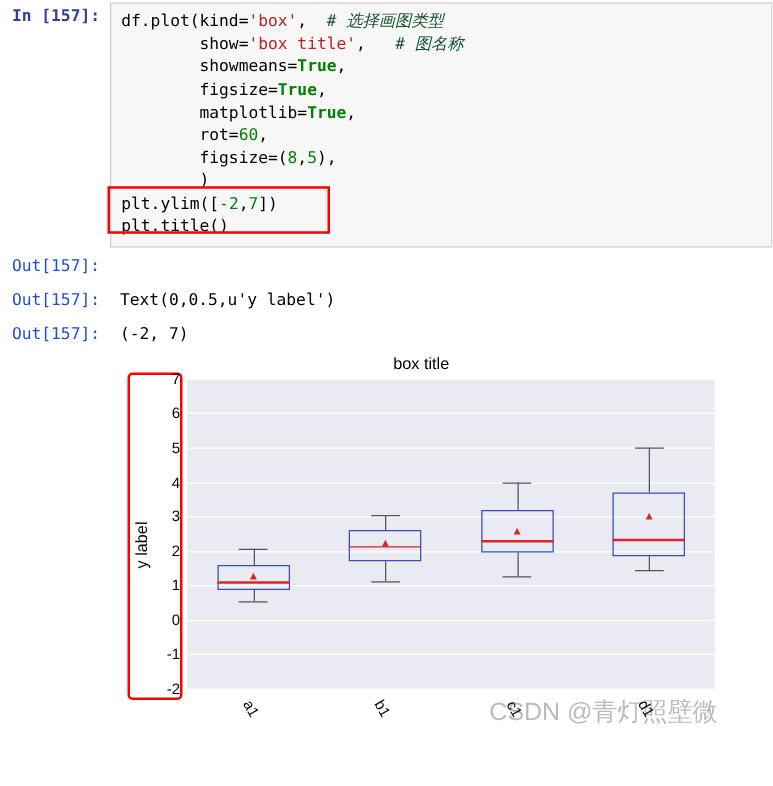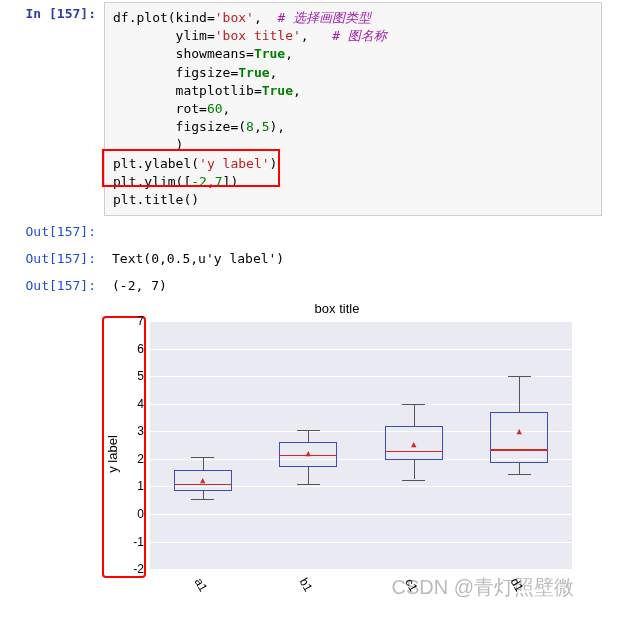--- a/index.html
+++ b/index.html
@@ -1,26 +1,26 @@
 <!DOCTYPE html>
 <html><head>
 <meta charset="utf-8">
 <style>
 * { margin: 0; padding: 0; box-sizing: border-box; }
 body { font-family: "DejaVu Sans Mono", Consolas, monospace; font-size: 13px; background: #fff; color: #000; width: 618px; }
-.cell { display: flex; align-items: flex-start; padding: 2px 16px; }
+.cell { display: flex; align-items: flex-start; padding: 2px 0; }
 .prompt { width: 88px; text-align: right; padding: 4px 8px 4px 4px; font-family: monospace; flex-shrink: 0; }
 .in-prompt { color: #303F9F; font-weight: bold; }
 .out-prompt { color: #1d4ed8; }
 .input-area { background: #f7f7f7; border: 1px solid #cfcfcf; padding: 6px 8px; flex: 1; font-family: monospace; line-height: 1.4; position: relative; }
 .output-area { padding: 4px 8px; flex: 1; font-family: monospace; }
 .c-str { color: #BA2121; }
 .c-kw { color: #008000; font-weight: bold; }
 .c-num { color: #008000; }
-.c-comment { color: #a21caf; font-style: italic; margin-top: 16px; }
+.c-comment { color: #14532d; font-style: italic; margin-top: 16px; }
 .highlight-box { position: absolute; border: 2px solid #ff0000; pointer-events: none; }
 .chart-wrap { padding-left: 88px; position: relative; }
 .chart { width: 498px; height: 310px; position: relative; }
 .plot-bg { position: absolute; left: 62px; top: 22px; width: 422px; height: 248px; background: #eaeaf2; }
 .gridline-h { position: absolute; left: 0; width: 100%; height: 1px; background: #fff; }
 .chart-title { position: absolute; top: 2px; left: 0; width: 100%; text-align: center; font-size: 13px; font-family: sans-serif; }
 .ylabel { position: absolute; left: 6px; top: 50%; transform: translateY(-50%) rotate(-90deg); font-size: 13px; font-family: sans-serif; transform-origin: center; }
 .ytick { position: absolute; left: 38px; font-size: 12px; font-family: sans-serif; transform: translateY(-50%); text-align: right; width: 18px; }
 .xtick { position: absolute; bottom: 8px; font-size: 12px; font-family: sans-serif; transform: rotate(60deg); transform-origin: right top; }
 .box-group { position: absolute; }
@@ -33,28 +33,27 @@
 .watermark { position: absolute; right: 12px; bottom: 8px; color: #bbb; font-size: 20px; font-family: sans-serif; }
 pre { white-space: pre; font-family: inherit; }
 </style>
 </head>
 <body>
 
 <div class="cell">
   <div class="prompt in-prompt">In [157]:</div>
   <div class="input-area">
 <pre><span>df.plot(kind=</span><span class="c-str">'box'</span><span>,  </span><span class="c-comment"># 选择画图类型</span></pre>
-<pre><span>        ylim=</span><span class="c-str">'box title'</span><span>,   </span><span class="c-comment"># 图名称</span></pre>
+<pre><span>        show=</span><span class="c-str">'box title'</span><span>,   </span><span class="c-comment"># 图名称</span></pre>
 <pre><span>        showmeans=</span><span class="c-kw">True</span><span>,</span></pre>
 <pre><span>        figsize=</span><span class="c-kw">True</span><span>,</span></pre>
 <pre><span>        matplotlib=</span><span class="c-kw">True</span><span>,</span></pre>
 <pre><span>        rot=</span><span class="c-num">60</span><span>,</span></pre>
 <pre><span>        figsize=(</span><span class="c-num">8</span><span>,</span><span class="c-num">5</span><span>),</span></pre>
 <pre><span>        )</span></pre>
-<pre><span>plt.ylabel(</span><span class="c-str">'y label'</span><span>)</span></pre>
 <pre><span>plt.ylim([</span><span class="c-num">-2</span><span>,</span><span class="c-num">7</span><span>])</span></pre>
 <pre><span>plt.title()</span></pre>
     <div class="highlight-box" style="left:-3px; top:146px; width:178px; height:38px;"></div>
   </div>
 </div>
 
 <div class="cell">
   <div class="prompt out-prompt">Out[157]:</div>
 </div>
 <div class="cell">

